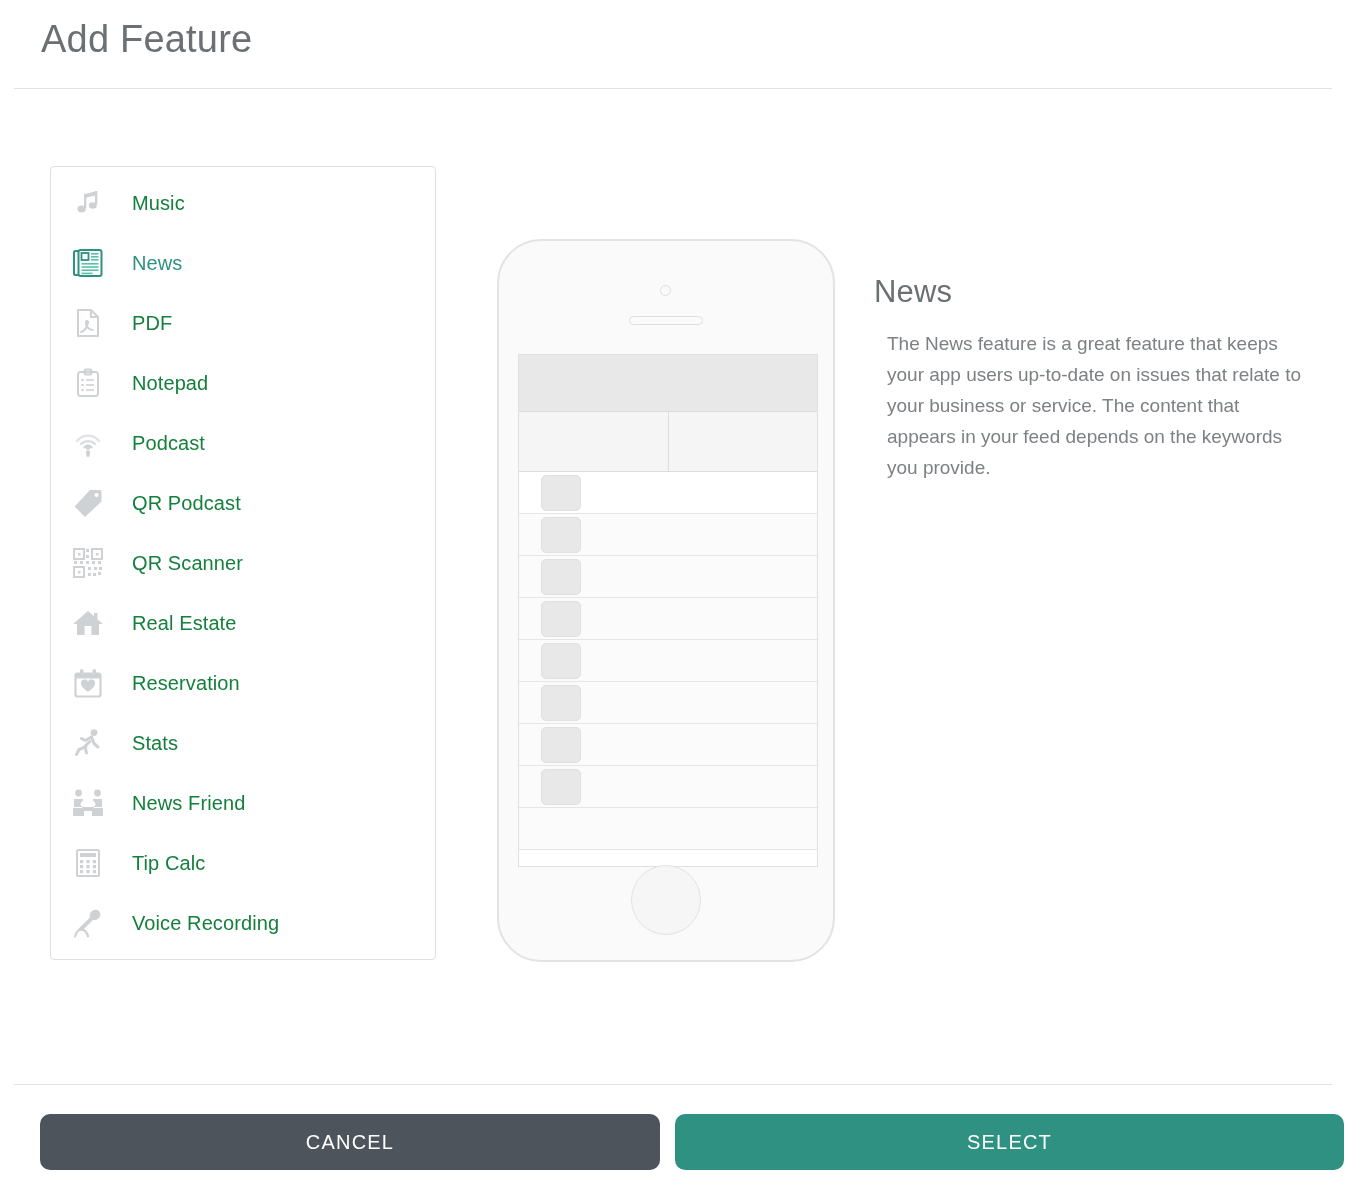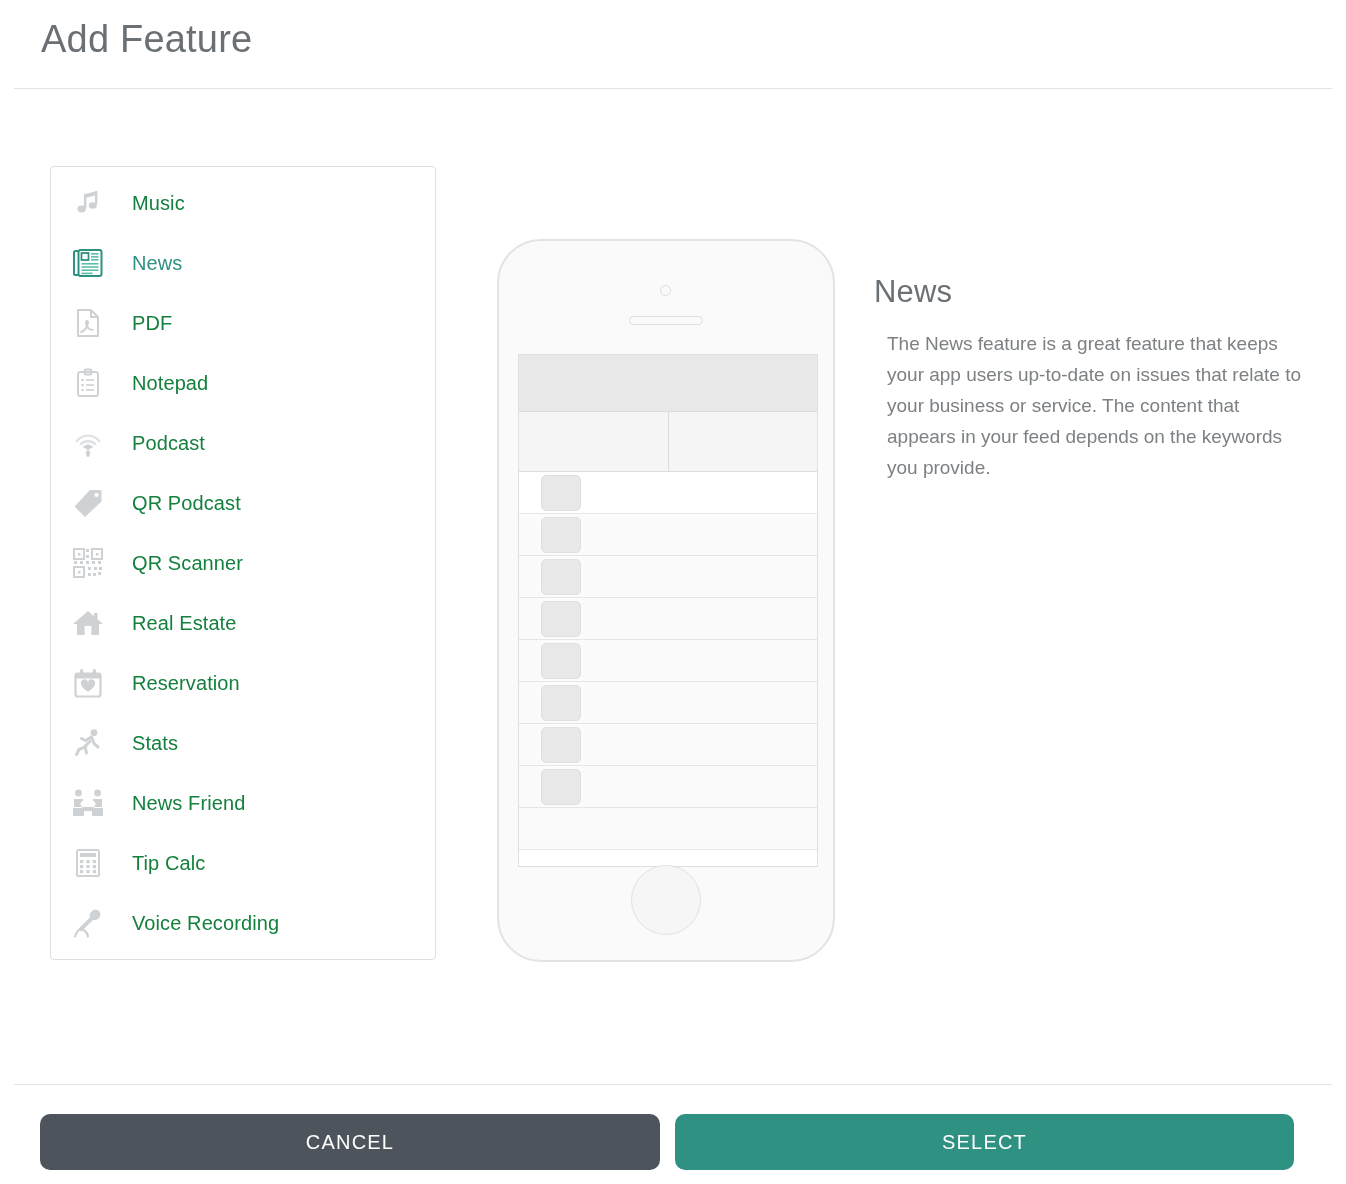--- a/index.html
+++ b/index.html
@@ -282,21 +282,21 @@
     cursor: pointer;
     padding: 0;
   }
   .btn-cancel {
     left: 40px;
     width: 620px;
     background: #4d545b;
   }
   .btn-select {
     left: 675px;
-    width: 619px;
+    width: 669px;
     background: #2e9182;
   }
 </style>
 </head>
 <body>
 
 <div class="dialog-header">
   <div class="dialog-title">Add Feature</div>
 </div>
 <div class="header-divider"></div>

